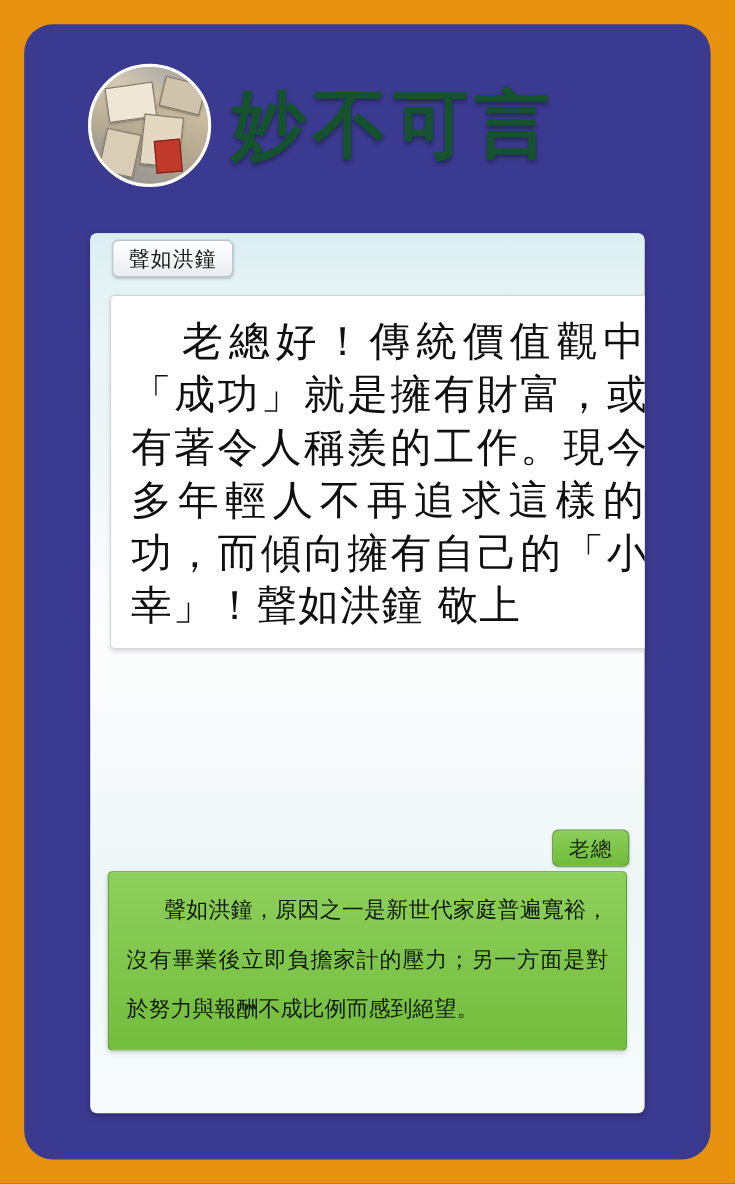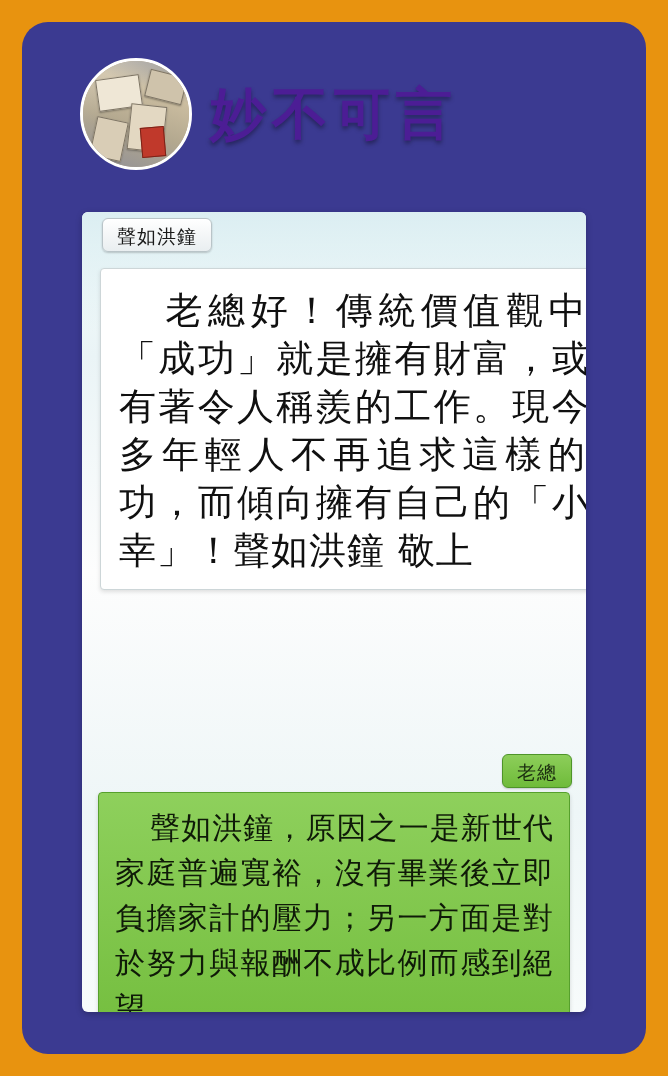--- a/index.html
+++ b/index.html
@@ -73,23 +73,23 @@
     width: 22px; height: 28px;
     background: #c0392b;
     transform: rotate(-5deg);
     border: 1px solid #7a2318;
   }
   .title {
     position: absolute;
     left: 150px;
     top: 16px;
     font-family: "DejaVu Sans", "Liberation Sans", sans-serif;
-    font-size: 56px;
+    font-size: 68px;
     font-weight: bold;
-    color: #4c1d95;
+    color: #14532d;
     letter-spacing: 6px;
     line-height: 100px;
     white-space: nowrap;
     text-shadow: 0 3px 4px rgba(0,0,0,0.35);
   }
   
   .card {
     position: absolute;
     left: 82px;
     top: 212px;
@@ -158,21 +158,21 @@
   }
   .bubble-white .indent { display: inline-block; width: 42px; }
   .bubble-green {
     left: 16px;
     top: 580px;
     width: 472px;
     background: linear-gradient(180deg, #8ed05c 0%, #73bd3d 100%);
     border: 1px solid #56a02c;
     border-radius: 4px;
     padding: 12px 16px 14px 16px;
-    font-size: 30px;
+    font-size: 20px;
     line-height: 45px;
     letter-spacing: 0px;
     color: #0f1a08;
     box-shadow: 0 2px 4px rgba(0,0,0,.15);
   }
   .bubble-green .indent { display: inline-block; width: 34px; }
 </style>
 </head>
 <body>
 

